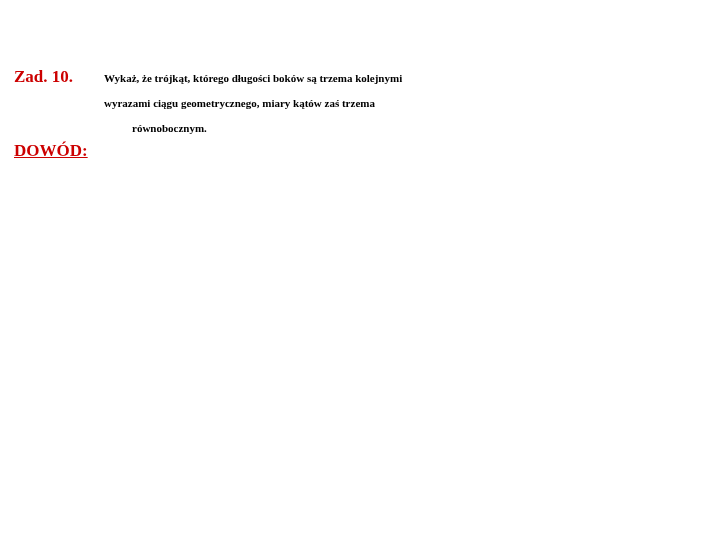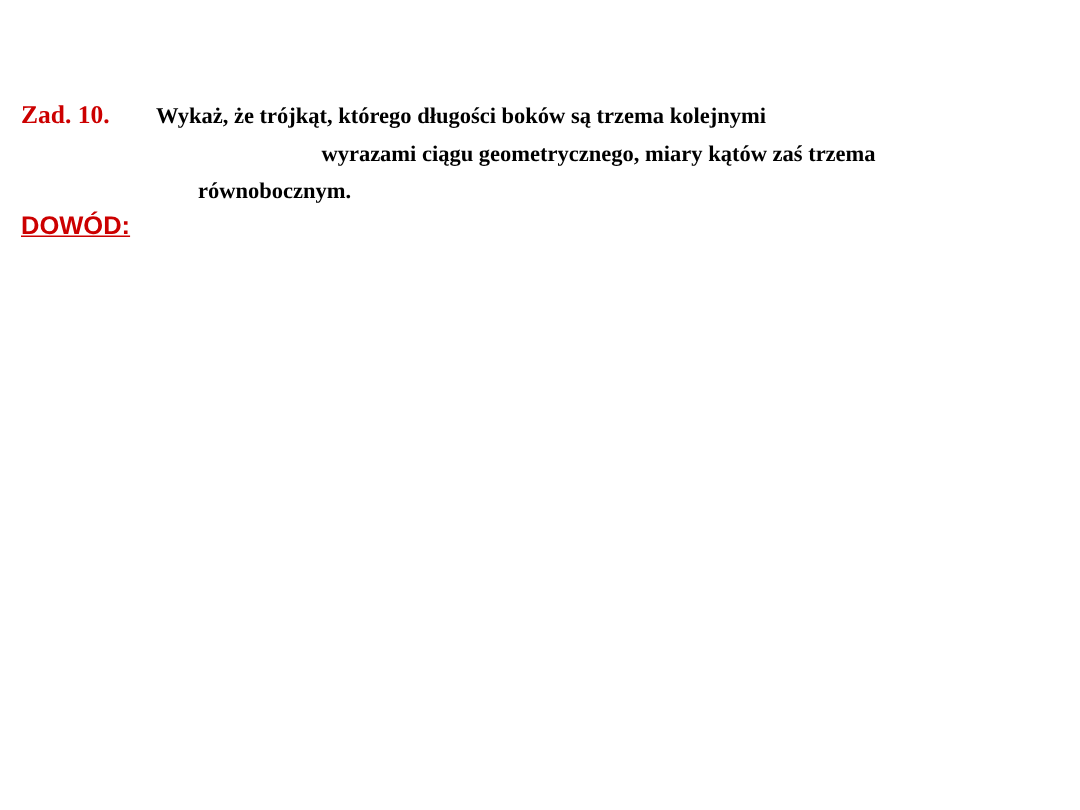--- a/index.html
+++ b/index.html
@@ -37,46 +37,45 @@
     font-size: 17px;
     font-weight: bold;
     line-height: 22px;
     white-space: nowrap;
   }
   .proof-label {
     position: absolute;
     left: 14px;
     top: 82px;
     color: #cc0000;
-    font-family: Liberation Sans, sans-serif;
+    font-family: Liberation Serif, serif;
     font-size: 17px;
     font-weight: bold;
     line-height: 22px;
     text-decoration: underline;
     white-space: nowrap;
   }
   .statement {
     position: absolute;
     left: 104px;
     top: 8px;
     width: 590px;
     color: #000000;
     font-family: "Liberation Serif", serif;
-    font-size: 15px;
+    font-size: 11px;
     font-weight: bold;
     line-height: 25px;
   }
   .statement .line {
     display: block;
     white-space: nowrap;
   }
   .statement .line.l2,
   .statement .line.l3 {
     padding-left: 0px;
-    text-align: center;
   }
   .statement .line.l4 {
     padding-left: 0px;
     margin-left: 28px;
   }
 </style>
 </head>
 <body>
 
 <div class="slide">

